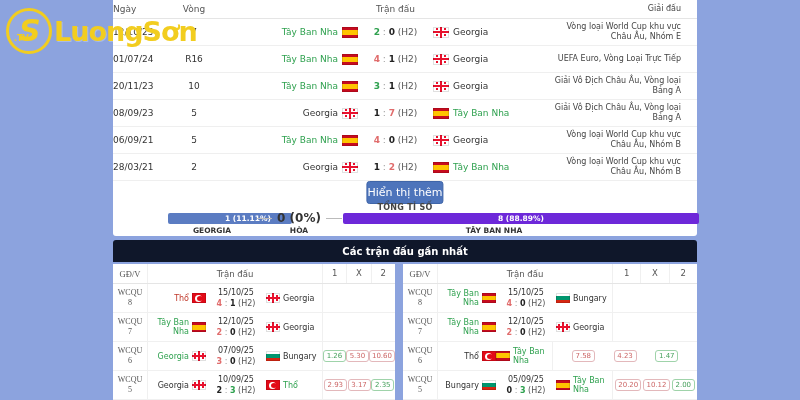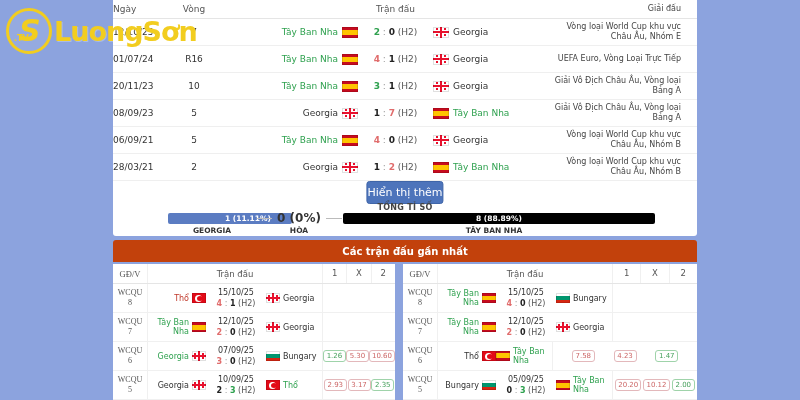--- a/index.html
+++ b/index.html
@@ -51,33 +51,33 @@
   
   #show-more{position:absolute;left:50%;top:181px;transform:translateX(-50%);
       background:#4d74bb;color:#fff;border:1px solid #3f65a8;border-radius:3px;
       font-size:11px;padding:4px 0;cursor:pointer;font-family:inherit;}
   #total-title{position:absolute;left:0;right:0;top:203px;text-align:center;
       font-size:8px;font-weight:bold;color:#444;letter-spacing:.3px;}
   .bar-row{position:absolute;left:0;top:213px;width:100%;height:11px;}
   .bar{position:absolute;height:11px;line-height:11px;text-align:center;
        font-size:7.5px;color:#fff;font-weight:bold;}
   #bar-left{left:55px;width:88px;background:#5b7cc2;border-radius:2px;padding-left:36px;}
-  #bar-right{left:230px;width:312px;background:#000000;border-radius:2px;color:#fff;}
+  #bar-right{left:230px;width:356px;background:#6d28d9;border-radius:2px;color:#fff;}
   #bar-mid-val{position:absolute;left:160px;width:52px;text-align:center;
        font-size:12px;color:#333;font-weight:bold;line-height:11px;}
   .bar-line{position:absolute;top:5px;height:1px;background:#bbb;}
   #line1{left:144px;width:15px;} #line2{left:213px;width:16px;}
   .bar-labels{position:absolute;left:0;top:226px;width:100%;height:10px;
       font-size:7.5px;font-weight:bold;color:#333;}
   #lbl-left{position:absolute;left:55px;width:88px;text-align:center;}
   #lbl-mid{position:absolute;left:160px;width:52px;text-align:center;}
   #lbl-right{position:absolute;left:230px;width:302px;text-align:center;}
   
   #section-header{position:absolute;left:113px;top:240px;width:584px;height:22px;
-      background:#c2410c;color:#fff;font-size:10px;font-weight:bold;
+      background:#0f172a;color:#fff;font-size:10px;font-weight:bold;
       display:flex;align-items:center;justify-content:center;border-radius:3px 3px 0 0;}
   
   #sub-left{left:113px;top:264px;width:282px;height:136px;overflow:hidden;}
   #sub-right{left:403px;top:264px;width:294px;height:136px;overflow:hidden;}
   .shead{display:flex;align-items:center;height:19px;border-bottom:1px solid #e5e5e5;
          font-size:8.5px;color:#555;}
   .srow{display:flex;align-items:center;height:28px;border-bottom:1px solid #f0f0f0;
         font-size:8px;color:#333;cursor:pointer;}
   .s-gdv{width:34px;text-align:center;line-height:10px;color:#555;
          border-right:1px solid #f0f0f0;align-self:stretch;display:flex;

